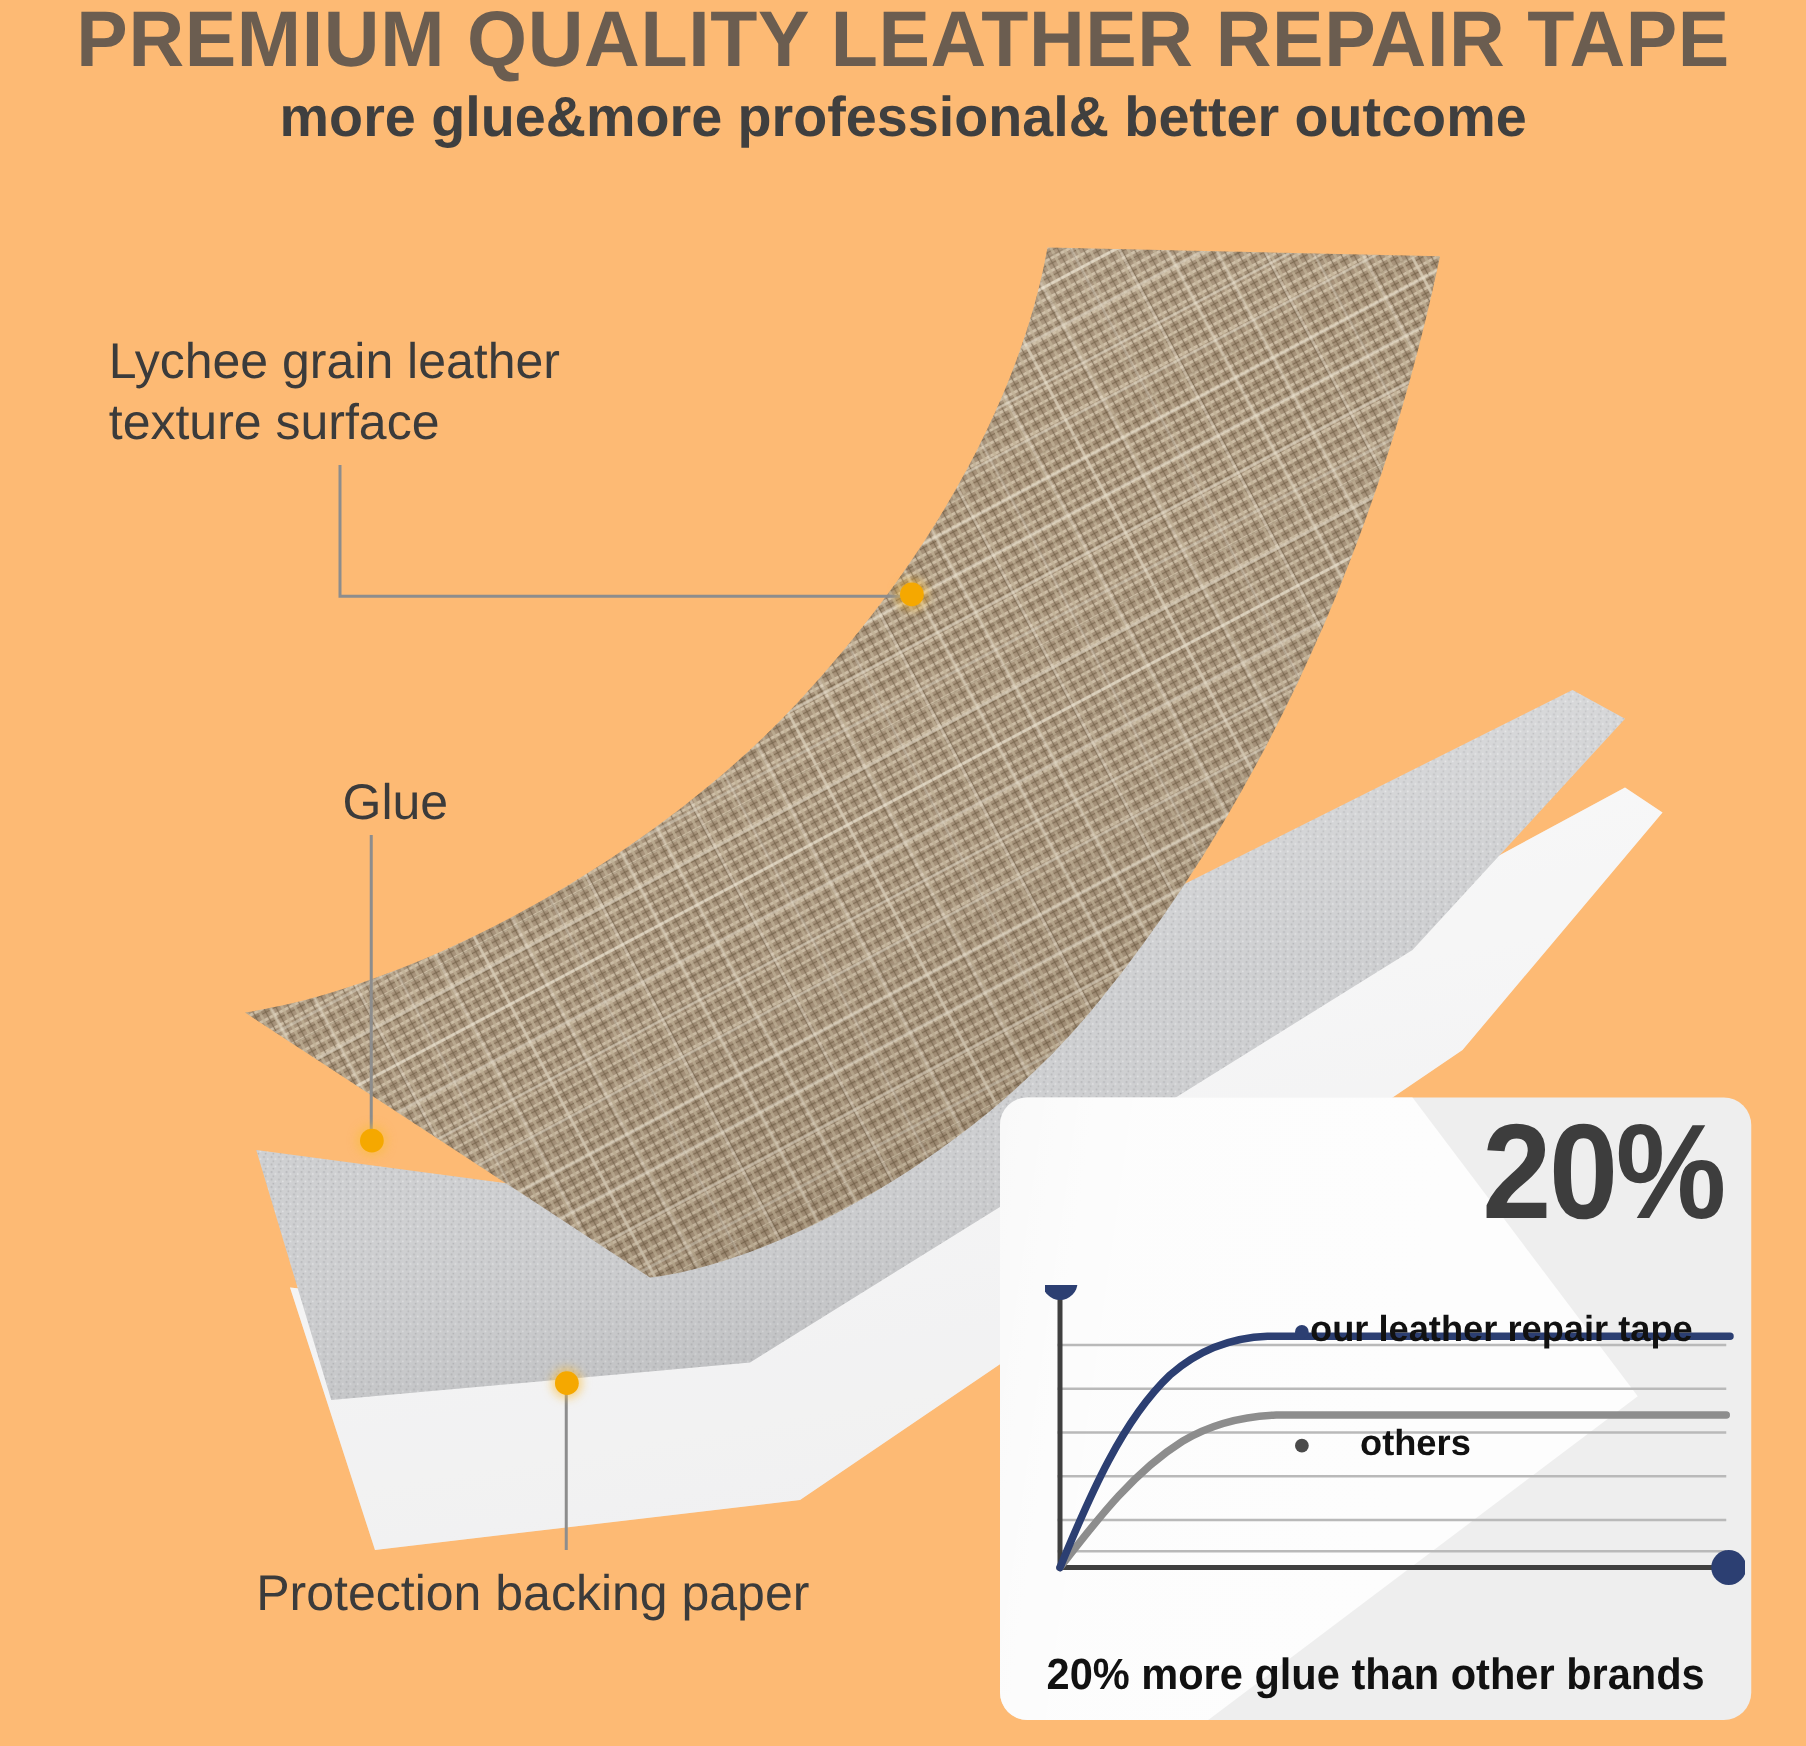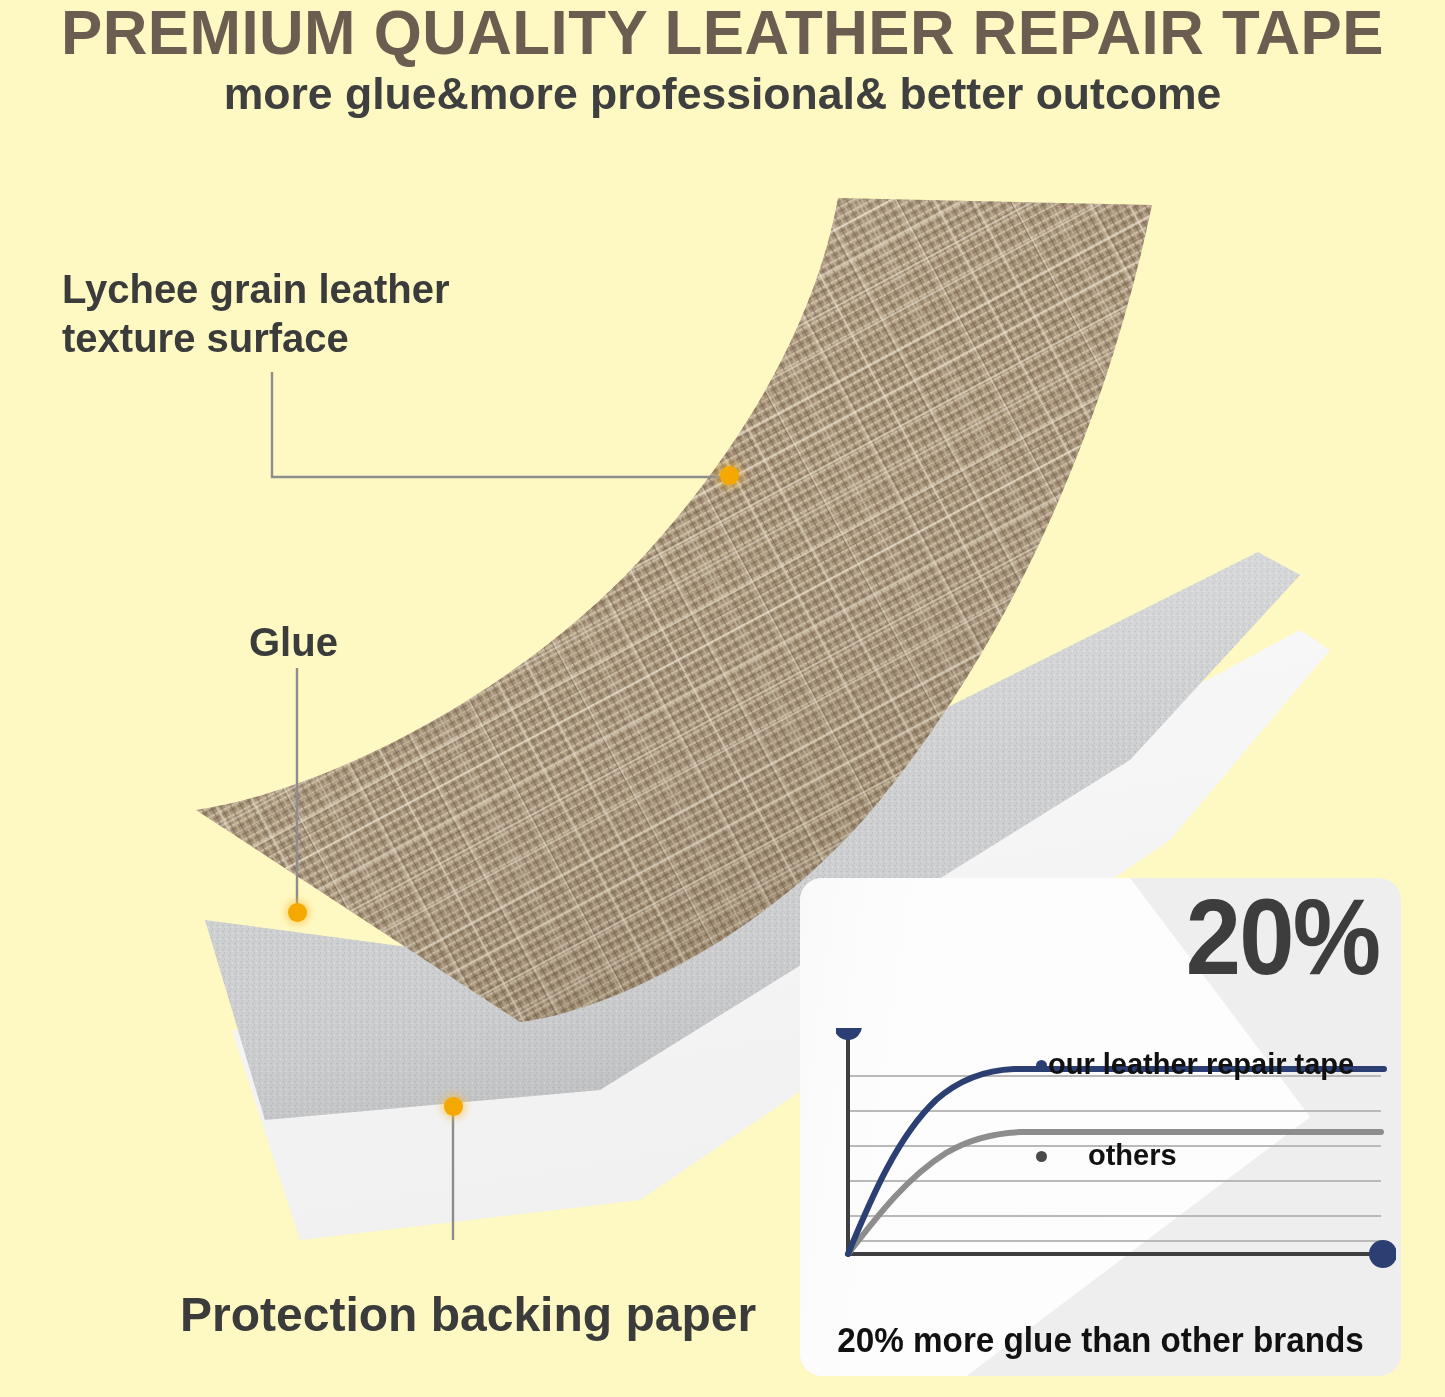--- a/index.html
+++ b/index.html
@@ -10,21 +10,21 @@
   body {
     font-family: "Liberation Sans", sans-serif;
     -webkit-font-smoothing: antialiased;
   }
 
   #page {
     position: relative;
     width: 1445px;
     height: 1397px;
     overflow: hidden;
-    background: #fef9c3;
+    background: #fdba74;
   }
 
   
   .headline {
     position: absolute;
     left: 0;
     top: -4px;
     width: 1445px;
     text-align: center;
     font-family: "Liberation Sans Narrow", "Liberation Sans", sans-serif;
@@ -55,39 +55,40 @@
     left: 0;
     top: 0;
     width: 1445px;
     height: 1397px;
   }
 
   
   .callout-text {
     position: absolute;
     font-family: "Liberation Sans", sans-serif;
-    font-weight: 700;
+    font-weight: 400;
     color: #3b3b3b;
     white-space: pre;
     line-height: 1.22;
+    margin-left: 25px;
   }
   #callout-lychee {
     left: 62px;
     top: 265px;
     font-size: 40px;
   }
   #callout-glue {
     left: 249px;
     top: 618px;
     font-size: 40px;
   }
   #callout-backing {
     left: 180px;
-    top: 1286px;
-    font-size: 48px;
+    top: 1251px;
+    font-size: 40px;
   }
 
   
   .dot {
     position: absolute;
     width: 19px;
     height: 19px;
     border-radius: 50%;
     background: #f5a800;
     box-shadow: 0 0 7px 3px rgba(250,190,60,0.55);

